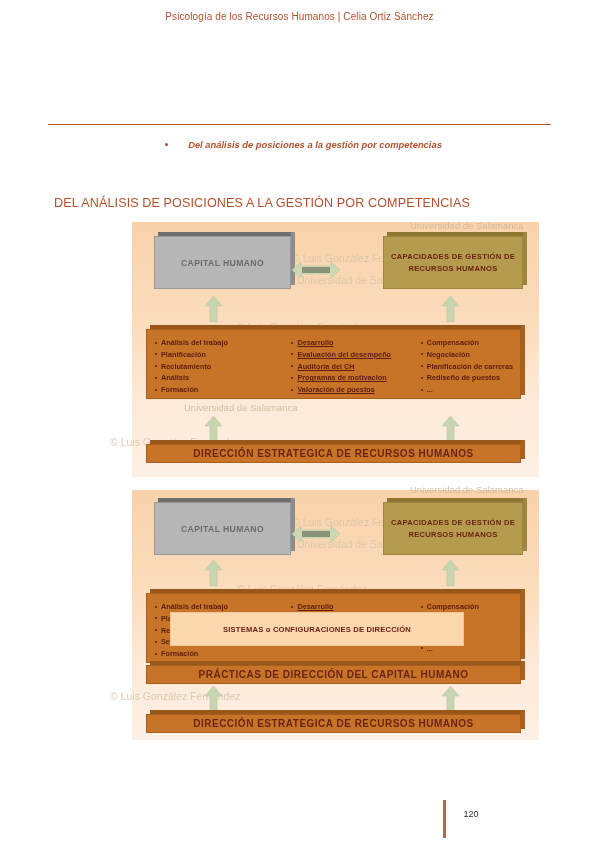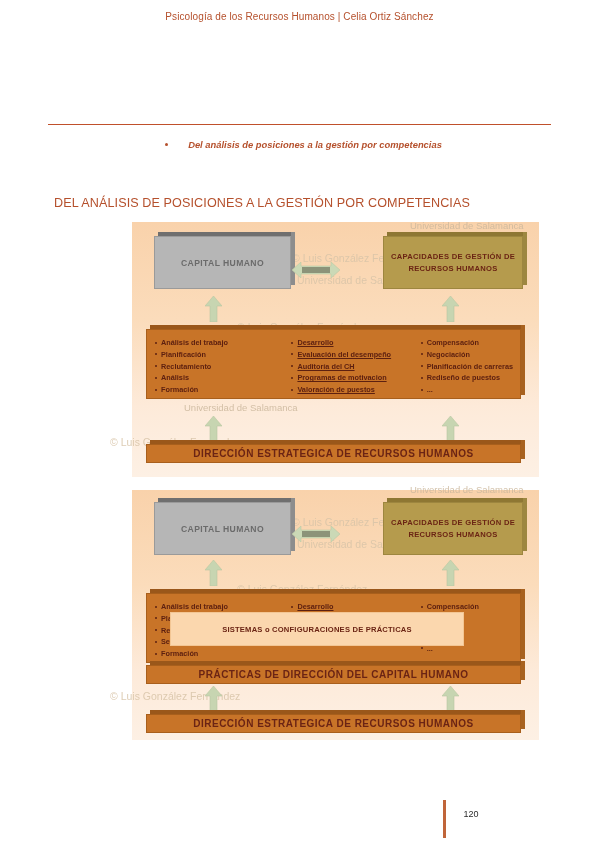--- a/index.html
+++ b/index.html
@@ -403,21 +403,21 @@
               </div>
             <div class="li">
                 <span class="d"></span>
                 <span>...</span>
               </div>
           </div>
         </div>
       </div>
     </div>
 
-    <div class="overlay-label" style="left:38px;top:122px;width:292px;height:32px;">SISTEMAS o CONFIGURACIONES  DE PRÁCTICAS</div>
+    <div class="overlay-label" style="left:38px;top:122px;width:292px;height:32px;">SISTEMAS o CONFIGURACIONES  DE DIRECCIÓN</div>
 
     <div class="box3d bar" style="left:14px;top:175px;width:375px;height:19px;">
       <div class="top"></div>
       <div class="side"></div>
       <div class="face">PRÁCTICAS DE DIRECCIÓN DEL CAPITAL HUMANO</div>
     </div>
 
     <div class="uparrow" style="left:73px;top:196px;">
       <svg width="17" height="26" viewBox="0 0 17 26">
         <polygon points="8.5,0 17,10 12,10 12,26 5,26 5,10 0,10" fill="#c7d5b1" stroke="#b9c8a1" stroke-width="0.6"></polygon>

